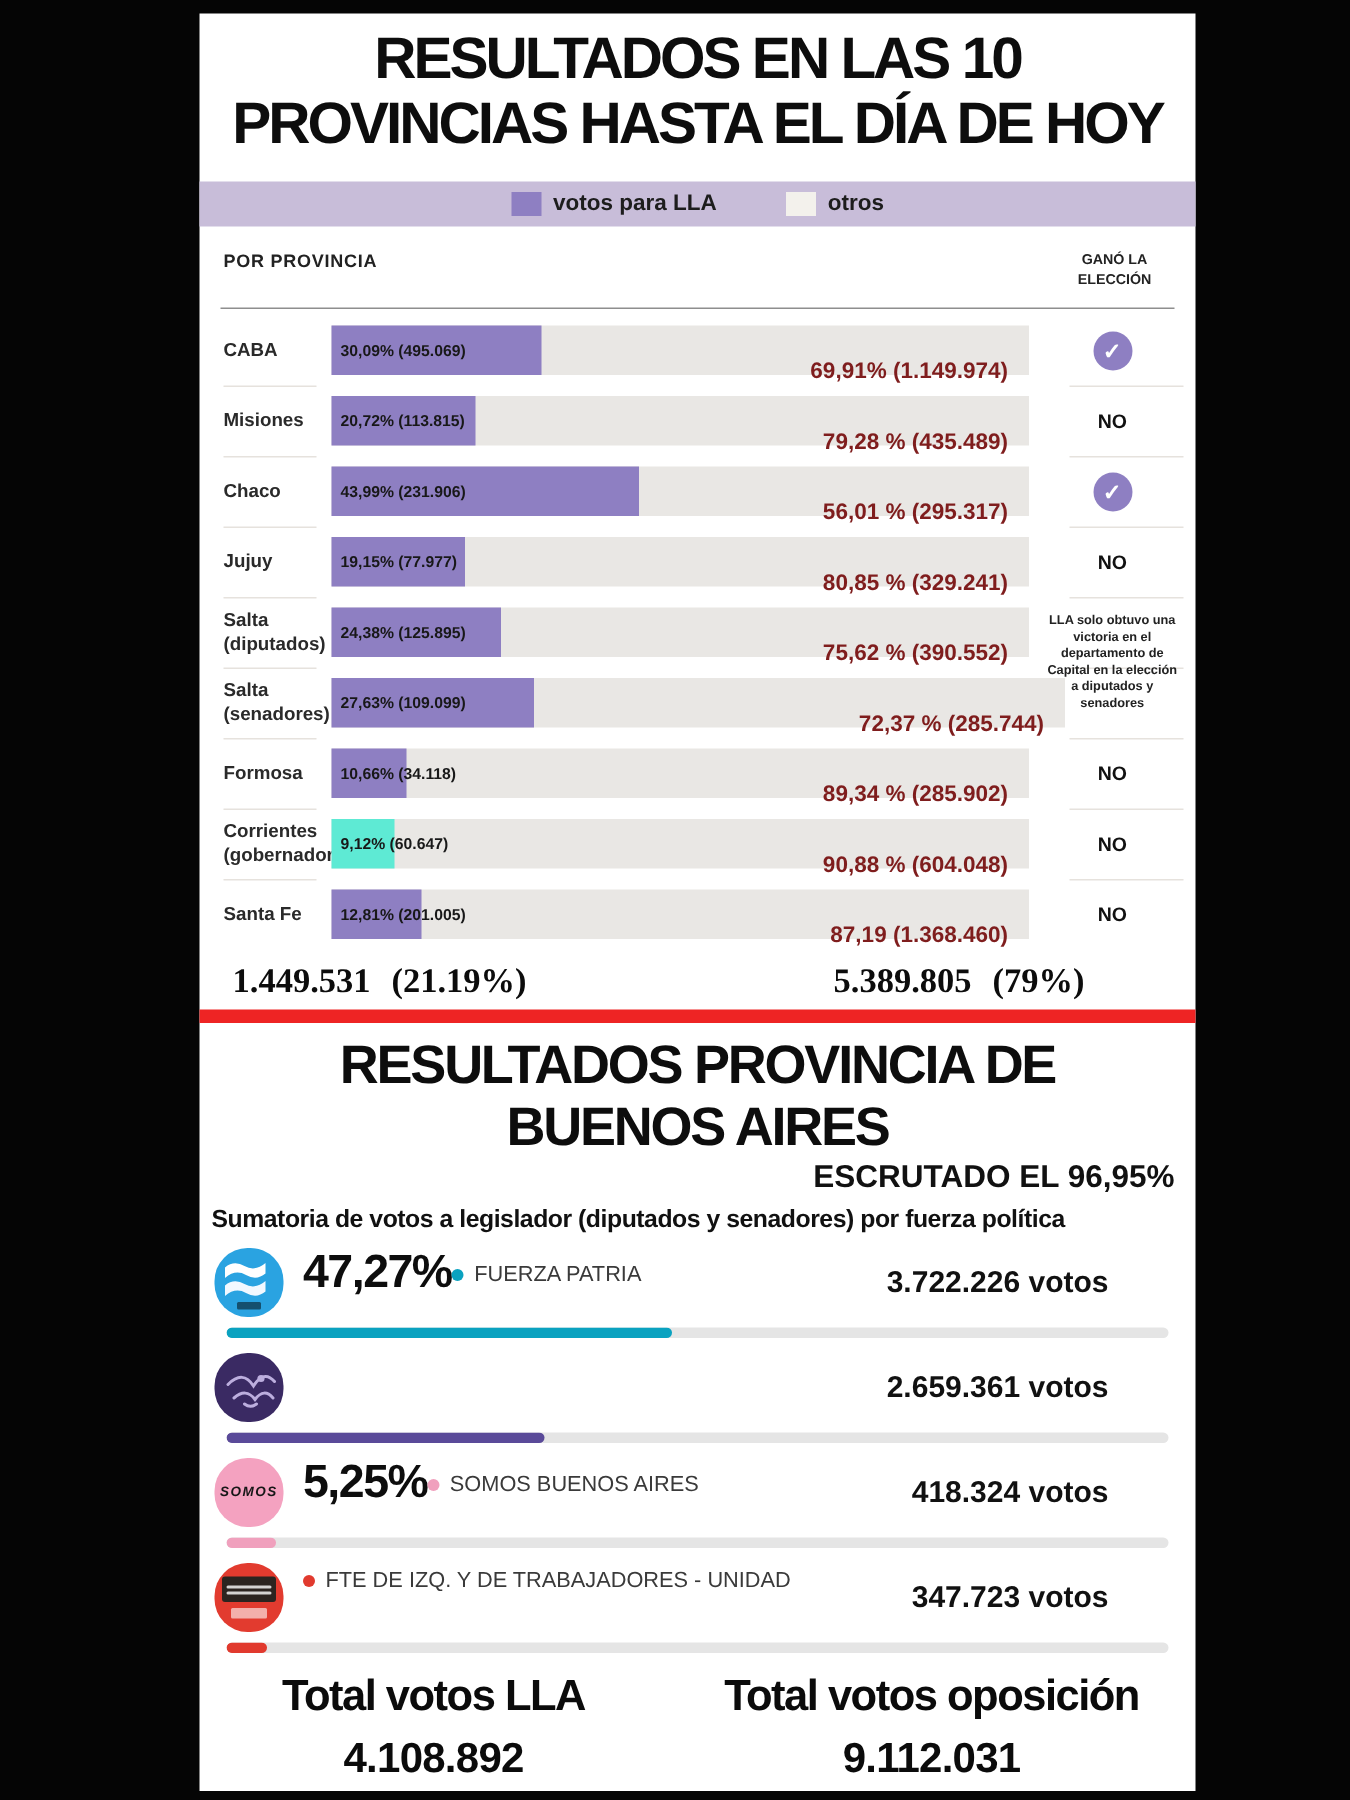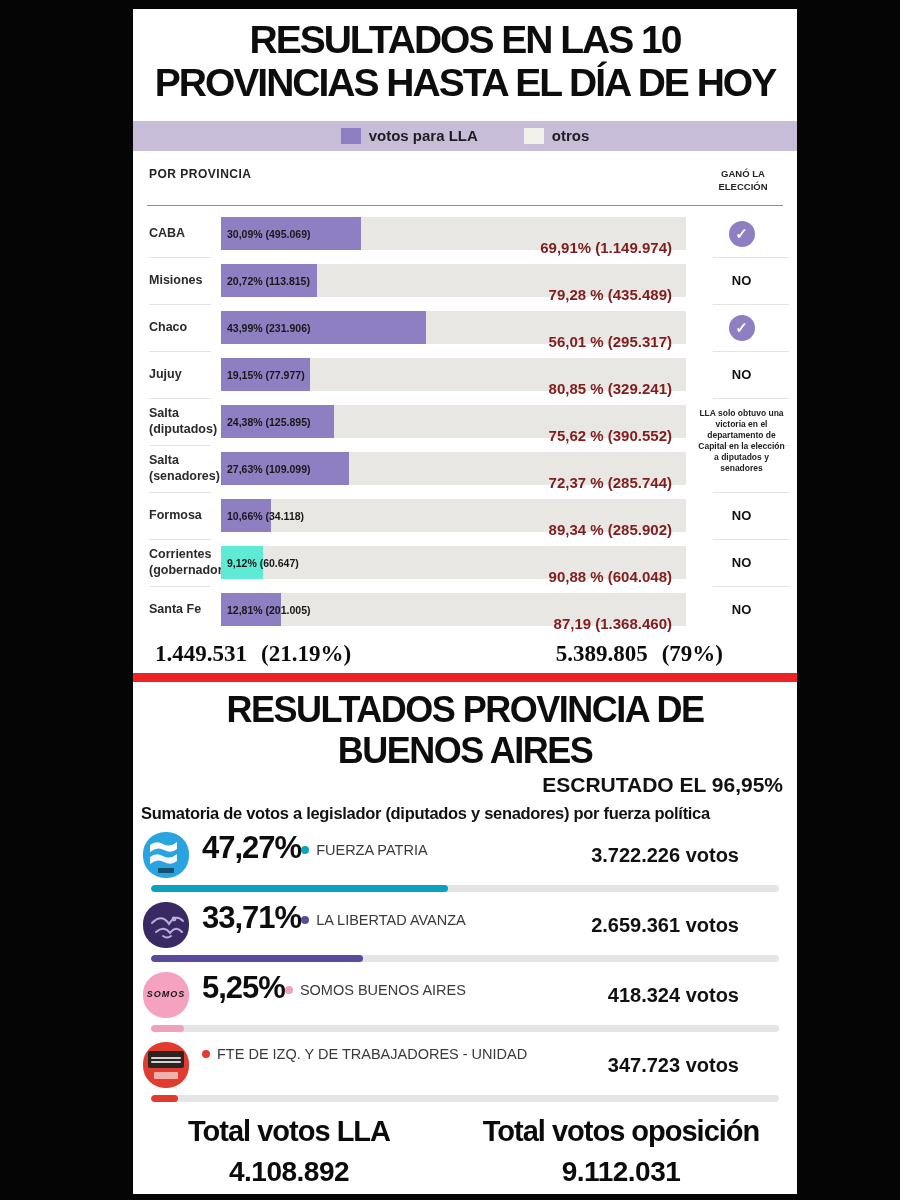--- a/index.html
+++ b/index.html
@@ -175,21 +175,21 @@
           <div class="prest-label">75,62 % (390.552)</div>
         </div>
         <div class="pres">
           <div class="note-text">LLA solo obtuvo una victoria en el departamento de Capital en la elección a diputados y senadores</div>
         </div>
       </div>
 
       <div class="prow">
         <div class="pname">Salta
 (senadores)</div>
-        <div class="pbar" style="background-color: rgb(233, 231, 228);">
+        <div class="pbar" style="background-color: rgb(233, 231, 228); padding-left: 24px;">
           <div class="pfill" style="background-color: rgb(142, 127, 194); width: 27.63%;">
             <span>27,63% (109.099)</span>
             </div>
           <div class="prest-label">72,37 % (285.744)</div>
         </div>
         <div class="pres"></div>
       </div>
 
       <div class="prow">
         <div class="pname">Formosa</div>
@@ -278,27 +278,20 @@
         <div class="picon" style="background-color: rgb(58, 42, 99);">
           <svg width="46" height="46" viewBox="0 0 46 46">
             <g stroke="#bcaede" stroke-width="2" fill="none" stroke-linecap="round">
               <path d="M9 21 q10 -10 17 1 q7 -11 14 -3"></path>
               <path d="M13 30 q8 -7 14 1 q6 -8 12 -1"></path>
               <path d="M20 34 q4 3 8 0"></path>
             </g>
             <circle cx="31" cy="17" r="2.4" fill="#bcaede"></circle>
           </svg>
         </div>
-        <div class="pmain">
-          <div class="ppct">33,71%</div>
-          <div class="pnameline">
-            <span class="pdot" style="background-color: rgb(90, 74, 153);"></span>
-            <span>LA LIBERTAD AVANZA</span>
-          </div>
-        </div>
         <div class="pvotes">2.659.361 votos</div>
       </div>
       <div class="pbar2" style="background-color: rgb(229, 229, 229);">
         <div class="pbar2-fill" style="background-color: rgb(90, 74, 153); width: 33.71%;"></div>
       </div>
     </div>
 
     <div class="party">
       <div class="party-top">
         <div class="picon" style="background-color: rgb(244, 162, 192);">

